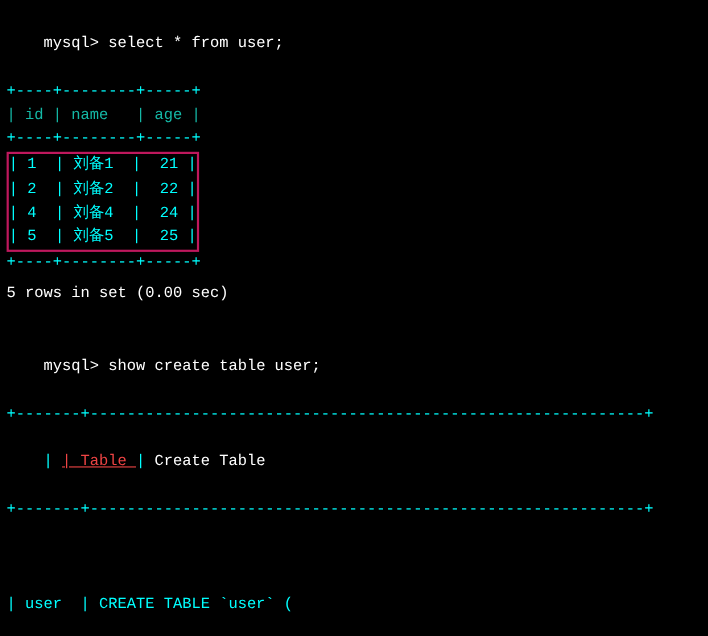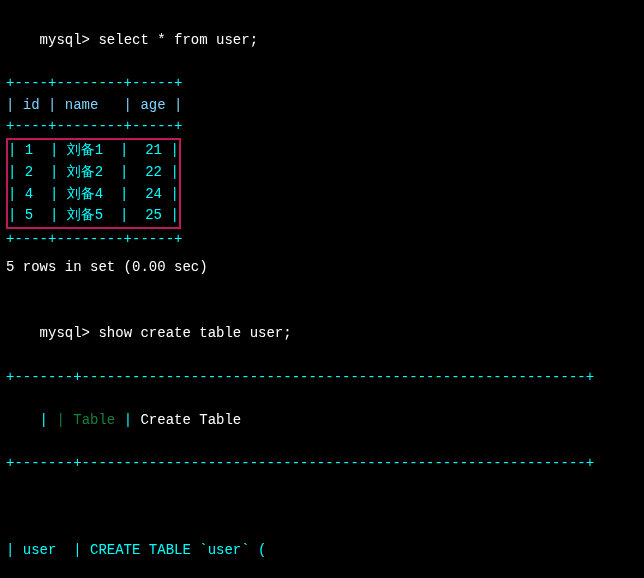--- a/index.html
+++ b/index.html
@@ -20,21 +20,21 @@
       position: relative;
     }
     .line {
       white-space: pre;
       line-height: 1.55;
       color: #ffffff;
     }
     .prompt { color: #ffffff; }
     .cmd-text { color: #ffffff; }
     .divider-line { color: #00ffff; white-space: pre; line-height: 1.55; }
-    .table-header { color: #7dd3fc; white-space: pre; line-height: 1.55; }
+    .table-header { color: #14b8a6; white-space: pre; line-height: 1.55; }
     .data-row { color: #00ffff; white-space: pre; line-height: 1.55; }
     .create-table-block { color: #00ffff; white-space: pre; line-height: 1.55; }
     .pipe { color: #00ffff; }
   </style>
 </head>
 <body>
 
 <div class="terminal">
 
   
@@ -69,21 +69,21 @@
   
   <div class="line">
     <span class="prompt">mysql&gt; </span><span class="cmd-text">show create table user;</span>
   </div>
 
   
   <div class="divider-line">+-------+------------------------------------------------------------+</div>
 
   
   <div class="line">
-    <span class="pipe">| </span><span style="color:#15803d;">| Table </span><span class="pipe">| </span><span style="color:#ffffff;">Create Table                                                            |</span>
+    <span class="pipe">| </span><span style="color:#ef4444;text-decoration:underline;">| Table </span><span class="pipe">| </span><span style="color:#ffffff;">Create Table                                                            |</span>
   </div>
 
   
   <div class="divider-line">+-------+------------------------------------------------------------+</div>
 
   
   <div class="line">&nbsp;</div>
 
   
   <div class="create-table-block">

